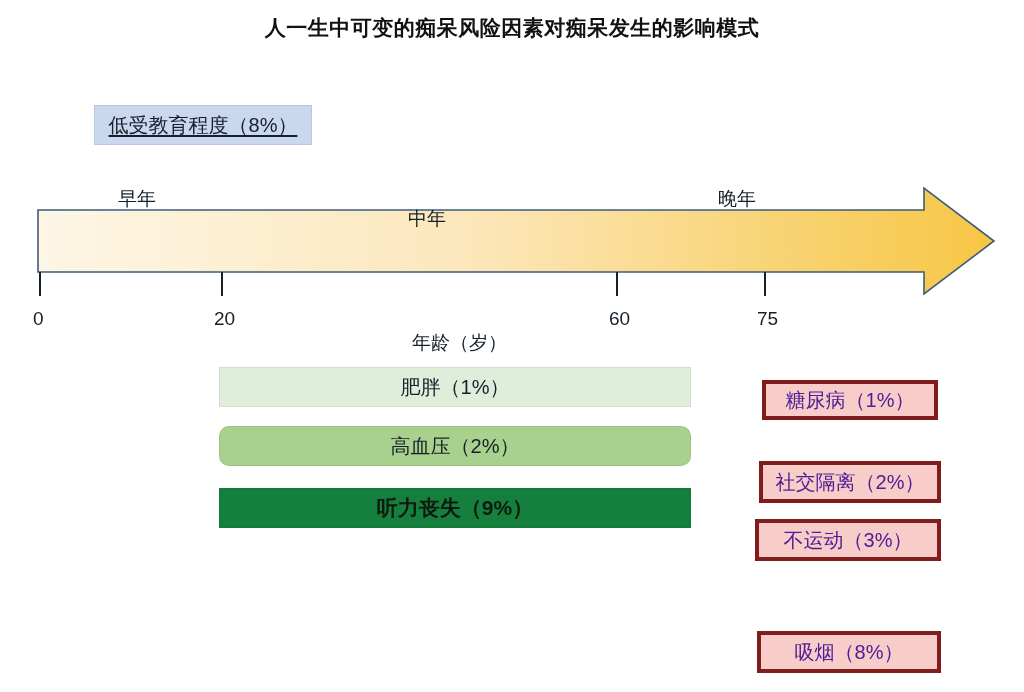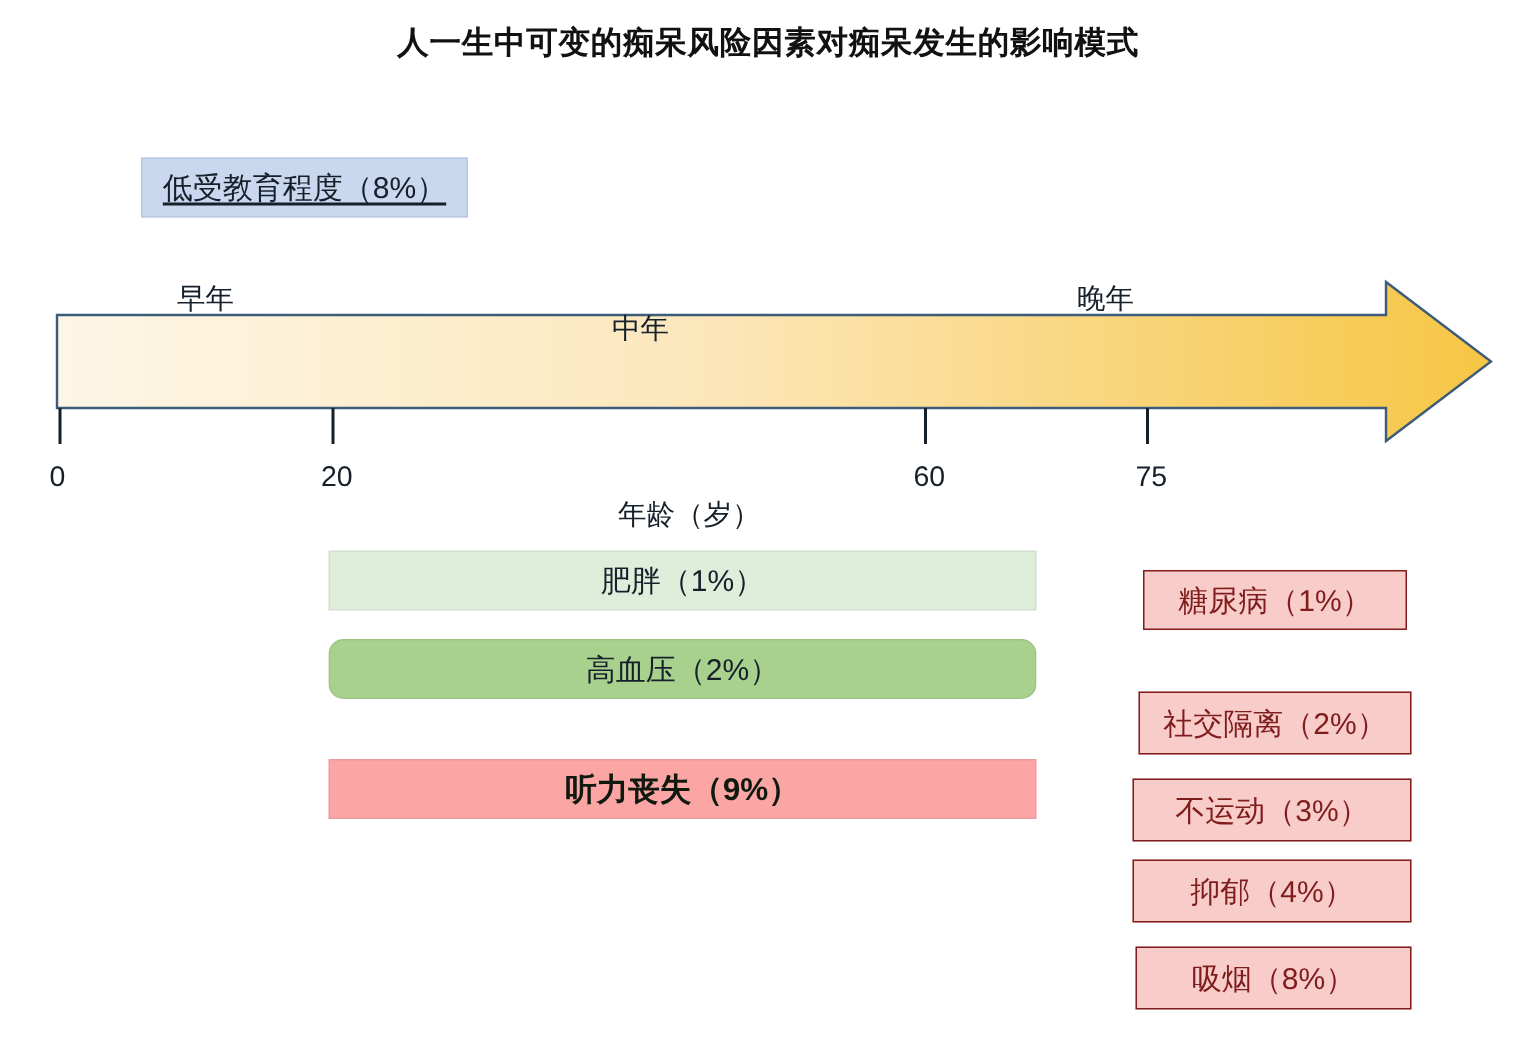--- a/index.html
+++ b/index.html
@@ -105,33 +105,33 @@
   }
   .green-bar {
     left: 219px;
     width: 472px;
     height: 40px;
     border: 1px solid rgba(0,0,0,0.06);
   }
   .bar-obesity      { top: 367px; background: #dfeedb; }
   .bar-hypertension { top: 426px; background: #a8d18d; border-radius: 10px; }
   .bar-hearing      { top: 506px; background: #5ba githubaa; }
-  .bar-hearing      { top: 506px; background: #fca5a5; }
+  .bar-hearing      { top: 488px; background: #15803d; }
   .bar-hearing .bar-text { font-weight: bold; font-size: 21px; color: #10190f; }
 
   
   .pink-box {
     position: absolute;
     background: #f8ccc9;
-    border: 1px solid #7f1d1d;
+    border: 4px solid #7f1d1d;
     display: flex;
     align-items: center;
     justify-content: center;
     font-size: 20px;
-    color: #7f1d1d;
+    color: #4c1d95;
     box-sizing: border-box;
   }
   .pink-diabetes  { left: 762px; top: 380px; width: 176px; height: 40px; }
   .pink-social    { left: 759px; top: 461px; width: 182px; height: 42px; }
   .pink-inactive  { left: 755px; top: 519px; width: 186px; height: 42px; text-align: center; }
   .pink-depress   { left: 755px; top: 573px; width: 186px; height: 42px; }
   .pink-smoking   { left: 757px; top: 631px; width: 184px; height: 42px; }
 </style>
 </head>
 <body>
@@ -185,20 +185,17 @@
 
   <div class="pink-box pink-diabetes">
     <span>糖尿病（1%）</span>
   </div>
   <div class="pink-box pink-social">
     <span>社交隔离（2%）</span>
   </div>
   <div class="pink-box pink-inactive">
     <span>不运动（3%）</span>
   </div>
-  <div class="pink-box pink-depress">
-    <span>抑郁（4%）</span>
-  </div>
   <div class="pink-box pink-smoking">
     <span>吸烟（8%）</span>
   </div>
 
 </div>
 
 </body></html>

